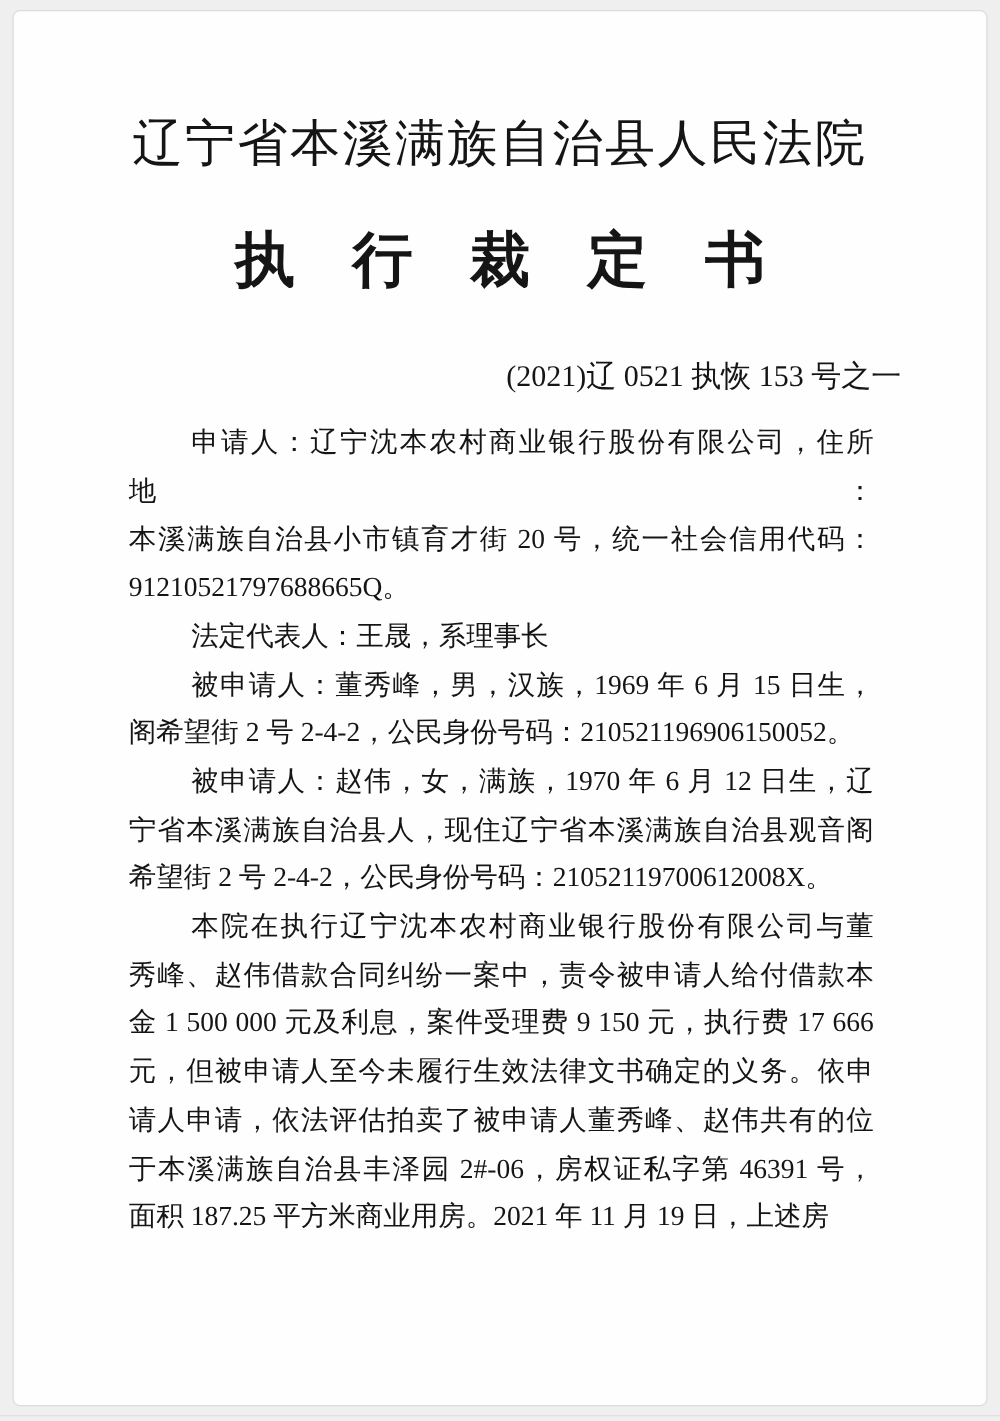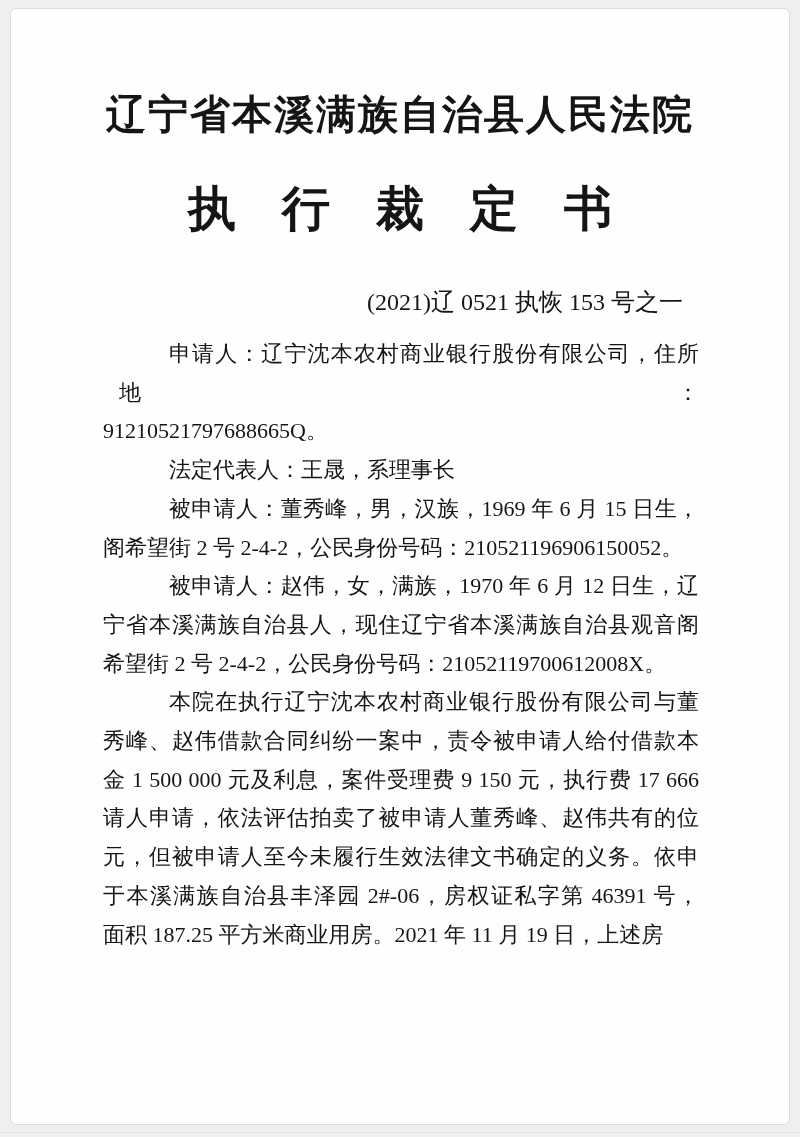--- a/index.html
+++ b/index.html
@@ -33,92 +33,92 @@
     border: 1px solid #dcdcdc;
     border-radius: 6px;
     box-sizing: border-box;
     padding-top: 84px;
     color: #151515;
   }
   .court-name {
     margin: 0;
     font-size: 40px;
     line-height: 44px;
-    font-weight: bold;
+    font-weight: normal;
     text-align: center;
     letter-spacing: 2px;
     white-space: nowrap;
   }
   .doc-title {
     margin: 50px 0 0 0;
     font-size: 48px;
     line-height: 44px;
     font-weight: bold;
     text-align: center;
     letter-spacing: 17px;
     text-indent: 17px;
     white-space: nowrap;
   }
   .case-number {
     margin-top: 56px;
     font-size: 24px;
     line-height: 30px;
     text-align: right;
-    padding-right: 106px;
+    padding-right: 68px;
   }
   .doc-body {
     margin-top: 18px;
     padding: 0 90px 0 92px;
     font-size: 22px;
   }
   .doc-body p.line {
     margin: 0;
     line-height: 38.7px;
     white-space: nowrap;
   }
   .doc-body p.just {
     white-space: normal;
     text-align: justify;
     text-align-last: justify;
   }
   .doc-body p.indent {
     text-indent: 50px;
-    margin-left: 16px;
   }
 </style>
 </head>
 <body>
 
 <div class="viewport">
   <div class="page">
 
     <h1 class="court-name">辽宁省本溪满族自治县人民法院</h1>
 
     <h2 class="doc-title">执 行 裁 定 书</h2>
 
     <div class="case-number">(2021)辽 0521 执恢 153 号之一</div>
 
     <div class="doc-body">
 
       <p class="line indent just">申请人：辽宁沈本农村商业银行股份有限公司，住所地：</p>
+      <p class="line just">本溪满族自治县小市镇育才街 20 号，统一社会信用代码：</p>
       <p class="line">91210521797688665Q。</p>
 
       <p class="line indent">法定代表人：王晟，系理事长</p>
 
 
       <p class="line indent just">被申请人：董秀峰，男，汉族，1969 年 6 月 15 日生，</p>
       <p class="line">阁希望街 2 号 2-4-2，公民身份号码：210521196906150052。</p>
 
       <p class="line indent just">被申请人：赵伟，女，满族，1970 年 6 月 12 日生，辽</p>
       <p class="line just">宁省本溪满族自治县人，现住辽宁省本溪满族自治县观音阁</p>
       <p class="line">希望街 2 号 2-4-2，公民身份号码：21052119700612008X。</p>
 
       <p class="line indent just">本院在执行辽宁沈本农村商业银行股份有限公司与董</p>
       <p class="line just">秀峰、赵伟借款合同纠纷一案中，责令被申请人给付借款本</p>
       <p class="line just">金 1 500 000 元及利息，案件受理费 9 150 元，执行费 17 666</p>
+      <p class="line just">元，但被申请人至今未履行生效法律文书确定的义务。依申</p>
       <p class="line just">请人申请，依法评估拍卖了被申请人董秀峰、赵伟共有的位</p>
-      <p class="line just">元，但被申请人至今未履行生效法律文书确定的义务。依申</p>
       <p class="line just">于本溪满族自治县丰泽园 2#-06，房权证私字第 46391 号，</p>
       <p class="line">面积 187.25 平方米商业用房。2021 年 11 月 19 日，上述房</p>
 
     </div>
   </div>
 </div>
 
 </body></html>

